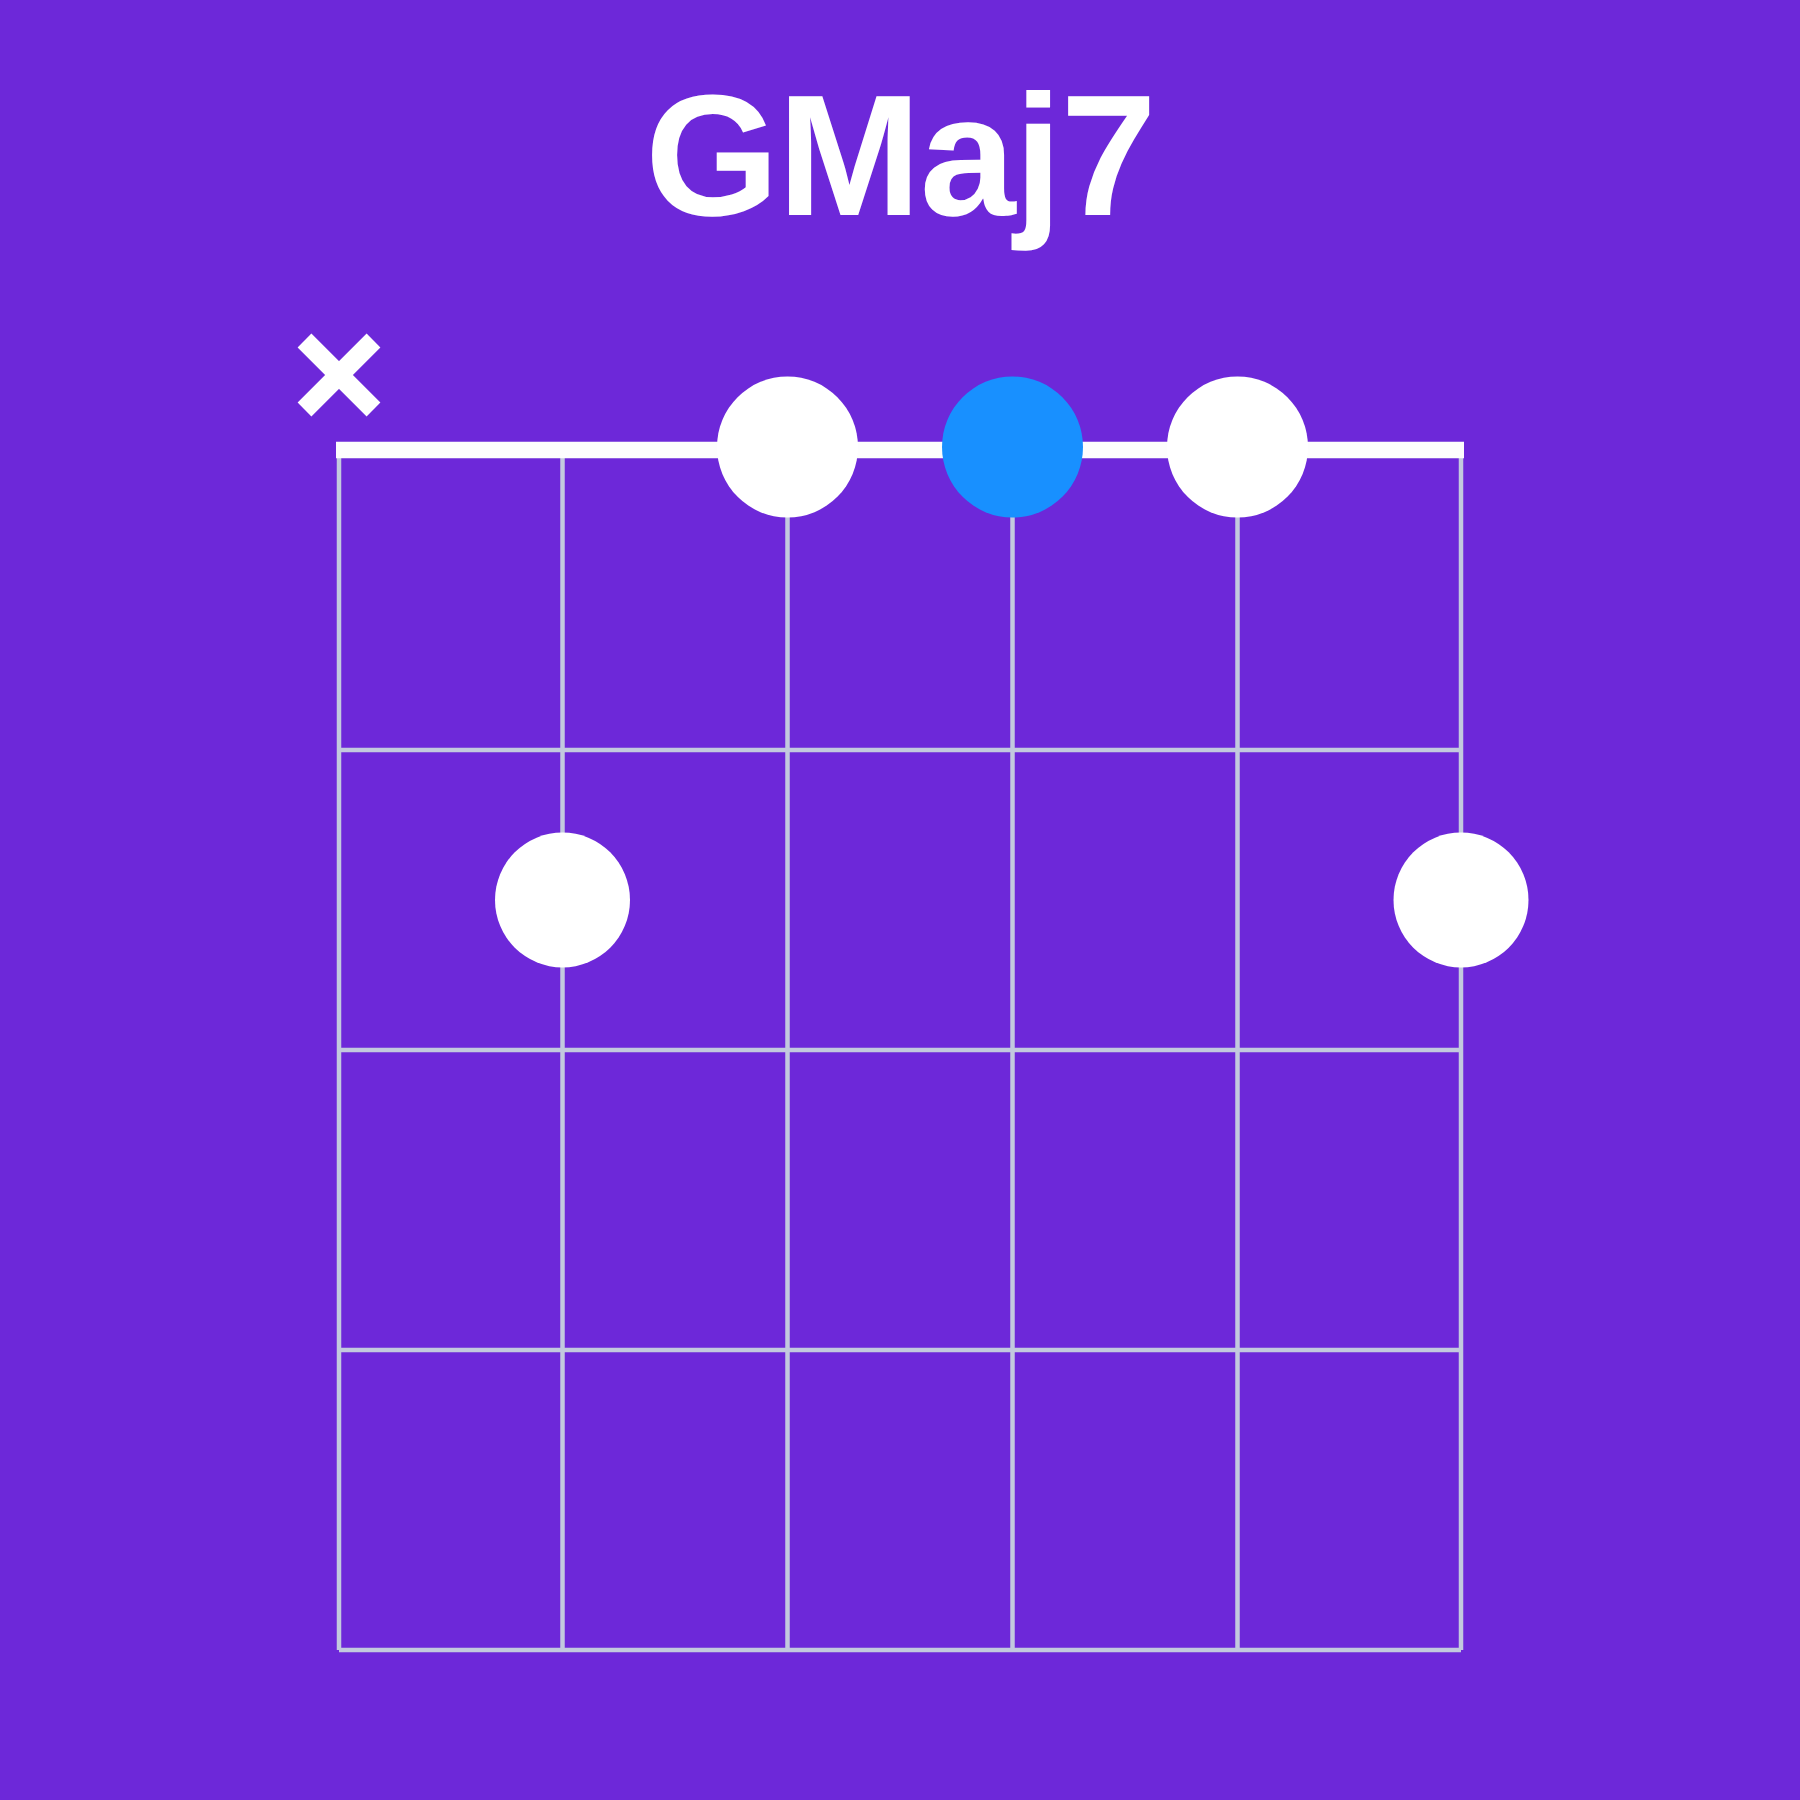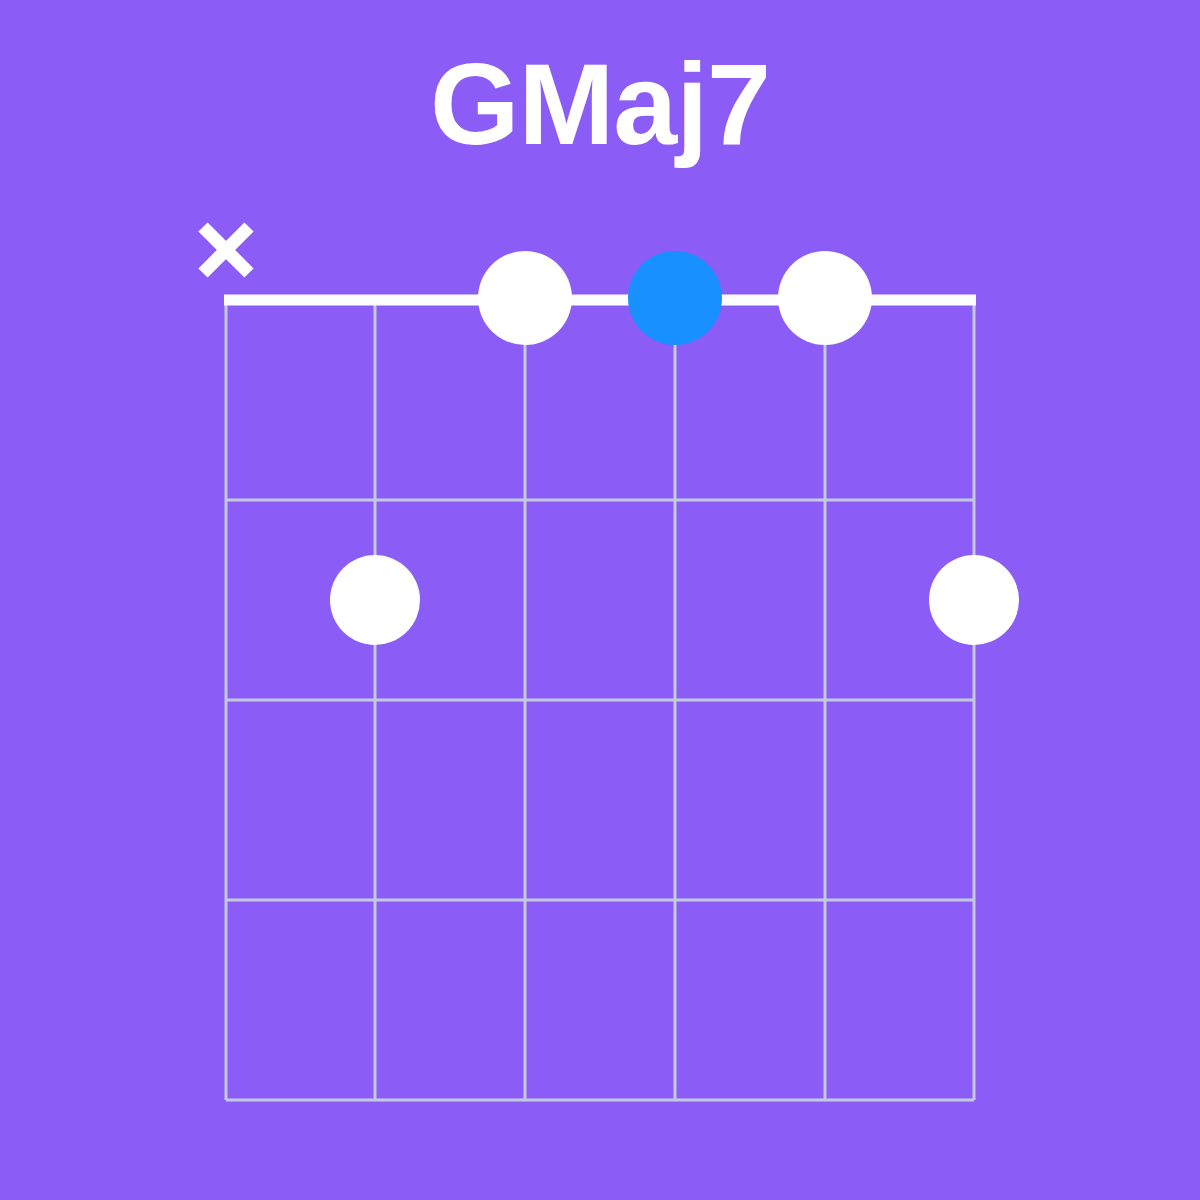--- a/index.html
+++ b/index.html
@@ -53,21 +53,21 @@
     stroke-width: 13;
     stroke-linecap: butt;
   }
   .marker-dot {
     stroke: none;
   }
 </style>
 </head>
 <body>
 
-<div id="chord-card" style="background: #8b5cf6;">
+<div id="chord-card" style="background: #6d28d9;">
 
   <div id="chord-title" style="color: rgb(255, 255, 255);">GMaj7</div>
 
   <svg id="diagram-svg" viewBox="0 0 1200 1200">
 
     <g id="fret-lines">
         <line x1="226" y1="500" x2="974" y2="500" stroke="#c3c9de" stroke-width="3" class="fret-line"></line>
         <line x1="226" y1="700" x2="974" y2="700" stroke="#c3c9de" stroke-width="3" class="fret-line"></line>
         <line x1="226" y1="900" x2="974" y2="900" stroke="#c3c9de" stroke-width="3" class="fret-line"></line>
         <line x1="226" y1="1100" x2="974" y2="1100" stroke="#c3c9de" stroke-width="3" class="fret-line"></line>

